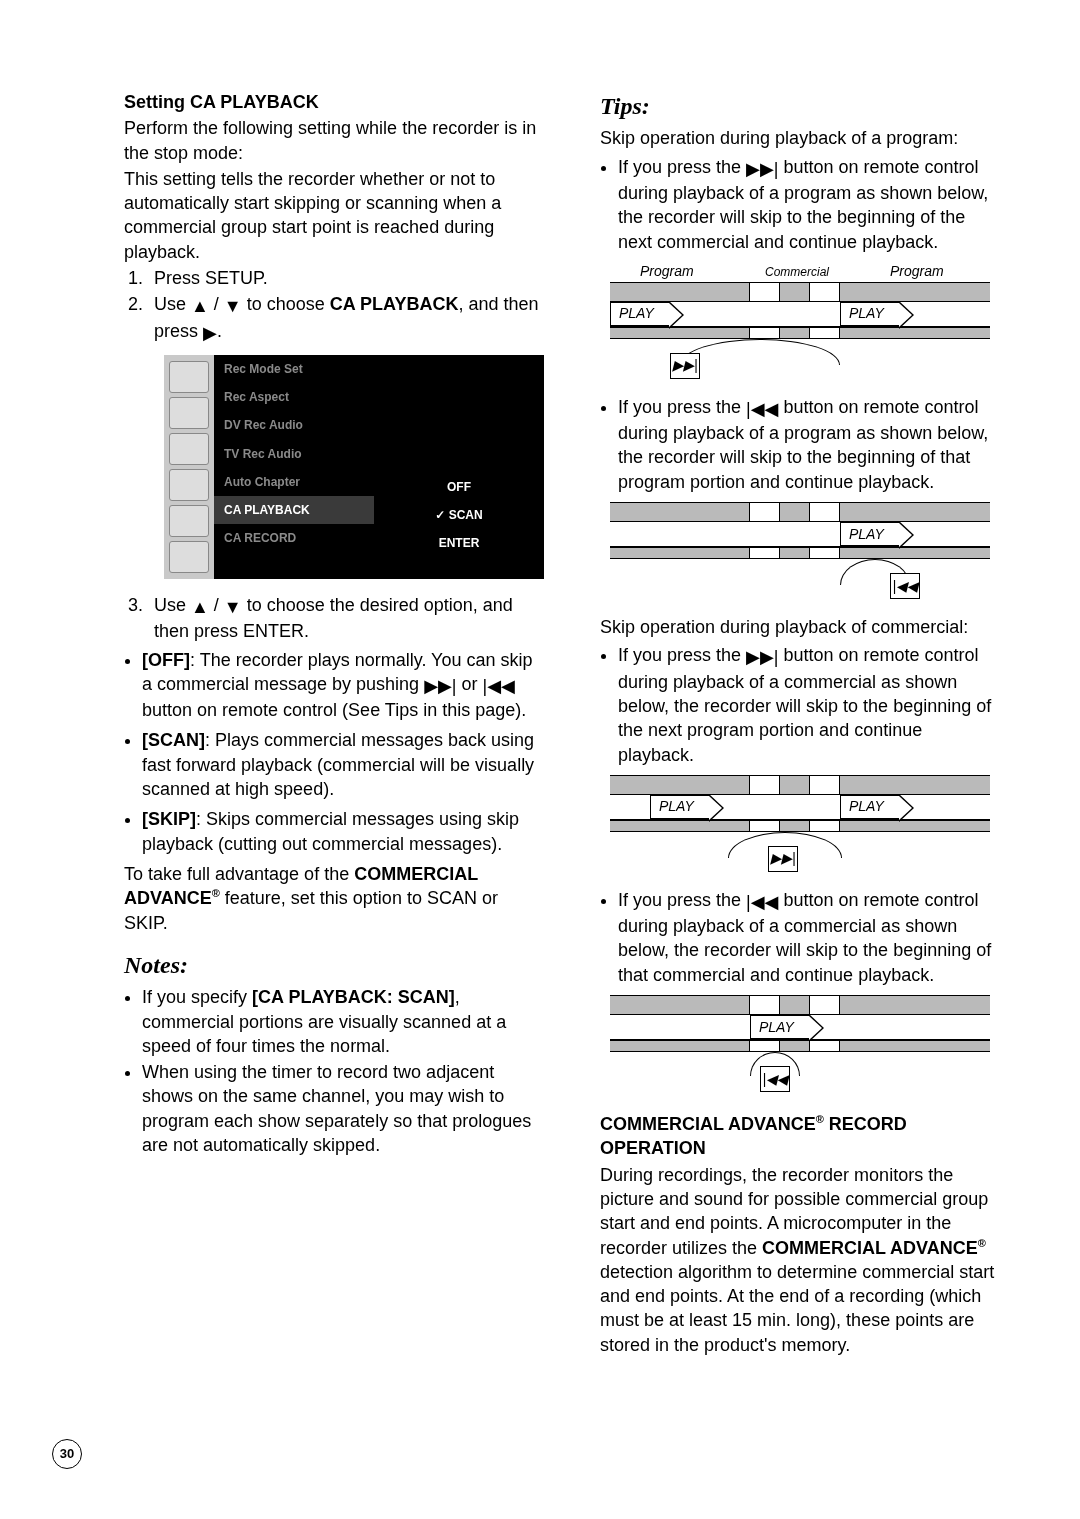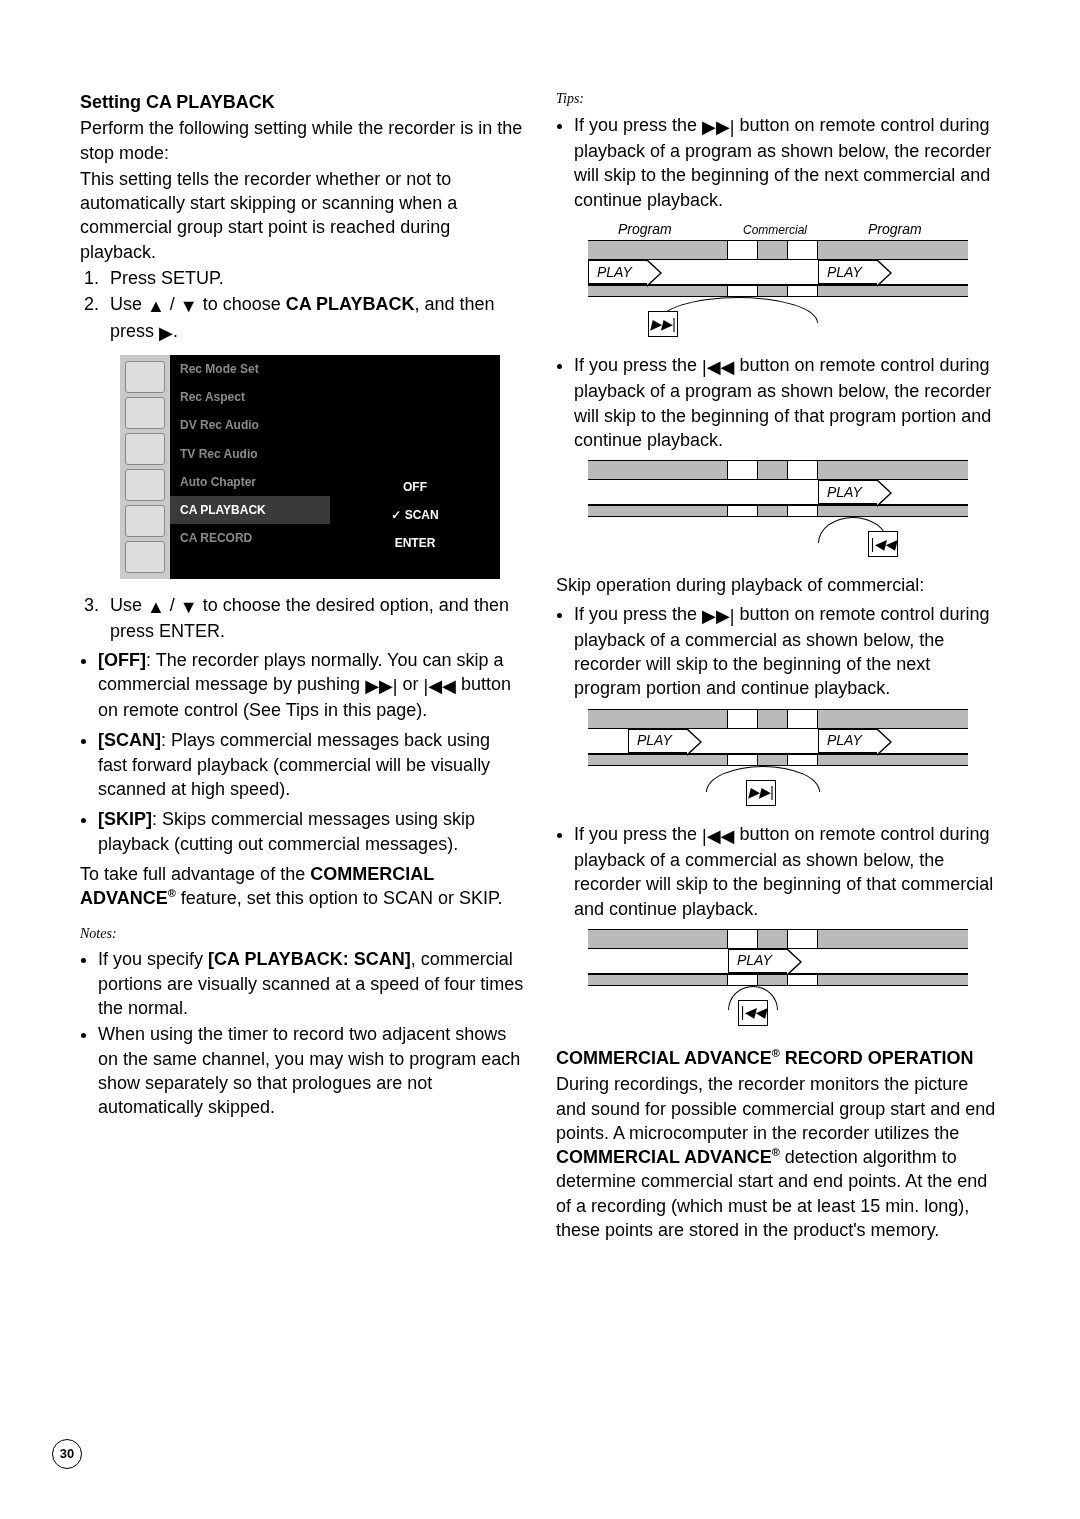--- a/index.html
+++ b/index.html
@@ -7,24 +7,24 @@
     font-family: Arial, Helvetica, sans-serif;
     font-size: 18px;
     line-height: 1.35;
     color: #000;
     background: #fff;
     width: 1080px;
     min-height: 1519px;
     padding: 90px 80px 60px 80px;
     position: relative;
   }
-  .columns { display: flex; gap: 32px; }
+  .columns { display: flex; gap: 56px; margin-left: 44px; }
   .col { width: 450px; }
   .heading { font-weight: bold; margin-bottom: 2px; }
-  .italic-heading { font-family: Georgia, "Times New Roman", serif; font-style: italic; font-weight: normal; margin-top: 14px; margin-bottom: 4px; font-size: 14px;}
+  .italic-heading { font-family: Georgia, "Times New Roman", serif; font-style: italic; font-weight: bold; margin-top: 14px; margin-bottom: 4px; font-size: 24px;}
   p { margin-bottom: 2px; }
   ol { list-style: decimal; padding-left: 24px; margin-top: 2px; }
   ol li { margin-bottom: 2px; padding-left: 6px;}
   ul.bullets { list-style: disc; padding-left: 18px; margin-top: 4px; }
   ul.bullets li { margin-bottom: 6px; }
   ul.bullets.tight li { margin-bottom: 2px; }
   .bold { font-weight: bold; }
   .sup { font-size: 11px; vertical-align: super; }
   .icon-inline { display: inline-block; vertical-align: -2px; }
   .page-num {
@@ -127,20 +127,21 @@
     <ul class="bullets tight">
       <li>
         <span>If you specify </span><span class="bold">[CA PLAYBACK: SCAN]</span><span>, commercial portions are visually scanned at a speed of four times the normal.</span>
       </li>
       <li>When using the timer to record two adjacent shows on the same channel, you may wish to program each show separately so that prologues are not automatically skipped.</li>
     </ul>
   </div>
 
   <div class="col">
     <p class="italic-heading" style="margin-top:0">Tips:</p>
+    <p>Skip operation during playback of a program:</p>
     <ul class="bullets tight">
       <li>
         <span>If you press the </span><span class="icon-inline">▶▶|</span><span> button on remote control during playback of a program as shown below, the recorder will skip to the beginning of the next commercial and continue playback.</span>
       </li>
     </ul>
 
     <div class="diagram">
       <div class="tl-labels">
         <span class="tl-label" style="left:30px">Program</span>
         <span class="tl-label" style="left:155px; font-size:12px; top:2px;">Commercial</span>

